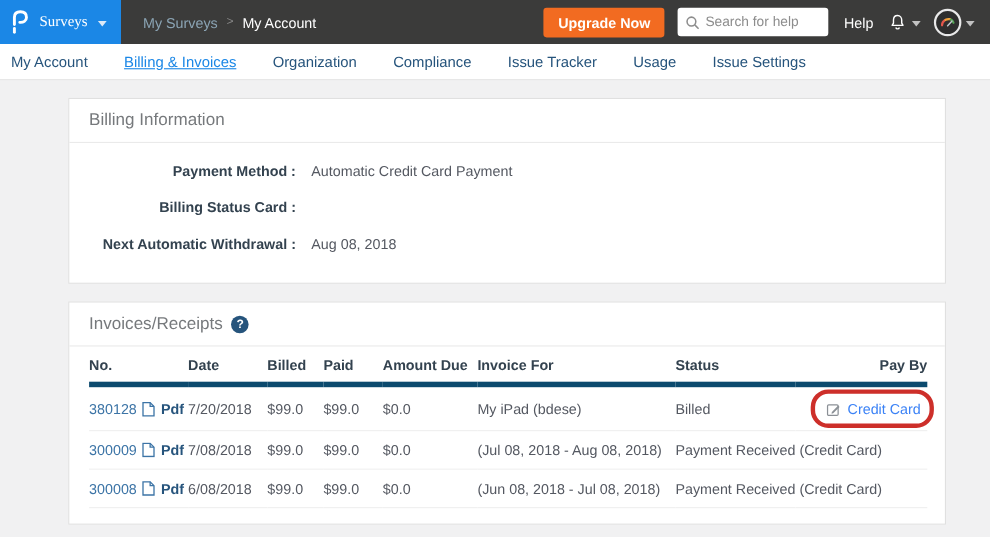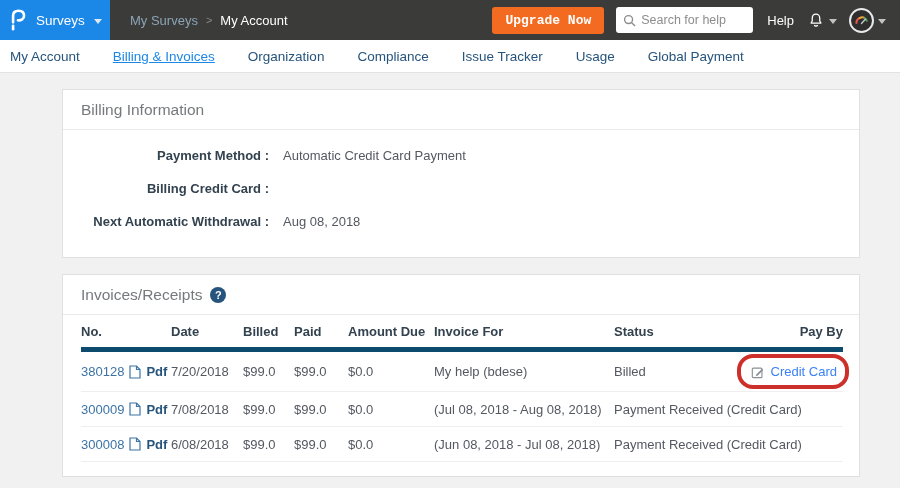--- a/index.html
+++ b/index.html
@@ -14,35 +14,35 @@
   
   .topbar {
     height:40px; background:#3b3b3a;
     display:flex; align-items:center;
   }
   .brand {
     width:110px; height:40px; background:#1b87e6;
     display:flex; align-items:center; gap:9px;
     padding:0 10px; cursor:pointer; flex:0 0 auto;
   }
-  .brand-label { color:#fff; font-size:13.5px; }
+  .brand-label { color:#fff; font-size:13.5px;font-family:Liberation Serif, serif; }
   .caret {
     width:0; height:0;
     border-left:4px solid transparent; border-right:4px solid transparent;
     border-top:5px solid #dce9f7; margin-top:2px;
   }
   .caret.gray { border-top-color:#c2c2c2; }
   .breadcrumb { display:flex; align-items:center; gap:8px; margin-left:20px; font-size:13px; }
   .crumb-parent { color:#8ba4b4; cursor:pointer; }
   .crumb-sep { color:#8a8a8a; font-size:11px; }
   .crumb-current { color:#ffffff; }
   .topbar-spacer { flex:1; }
   .upgrade-btn {
     background:#f26b21; color:#fff; border:none; border-radius:3px;
-    font-family:Liberation Mono, monospace; font-weight:bold; font-size:13px;
+    font-family:Liberation Sans, sans-serif; font-weight:bold; font-size:13px;
     padding:6px 13px; margin-right:12px; cursor:pointer;
   }
   .search-box {
     background:#fff; border-radius:3px; height:26px; width:137px;
     display:flex; align-items:center; gap:5px; padding:0 7px; margin-right:14px;
   }
   .search-box input {
     border:none; outline:none; width:100%; font-family:inherit;
     font-size:12.5px; color:#444;
   }
@@ -175,39 +175,39 @@
   </div>
 </div>
 
 <div class="subnav" id="subnav">
     <span class="tab"><span>My Account</span></span>
     <span class="tab active"><span>Billing &amp; Invoices</span></span>
     <span class="tab"><span>Organization</span></span>
     <span class="tab"><span>Compliance</span></span>
     <span class="tab"><span>Issue Tracker</span></span>
     <span class="tab"><span>Usage</span></span>
-    <span class="tab"><span>Global Payment</span></span>
+    <span class="tab"><span>Issue Settings</span></span>
   </div>
 
 <div class="content">
 
   <div class="card">
     <div class="card-title-row">
       <span>Billing Information</span>
     </div>
     <div class="info-rows" id="billing-rows">
         <div class="info-row">
       <span class="info-label">Payment Method :</span>
       <span class="info-value">
         <span>Automatic Credit Card Payment</span>
 
       </span>
     </div>
         <div class="info-row">
-      <span class="info-label">Billing Credit Card :</span>
+      <span class="info-label">Billing Status Card :</span>
     </div>
         <div class="info-row">
       <span class="info-label">Next Automatic Withdrawal :</span>
       <span class="info-value">
         <span>Aug 08, 2018</span>
 
       </span>
     </div>
       </div>
   </div>
@@ -252,21 +252,21 @@
               <path d="M7.5 1 V4.5 H11" fill="none" stroke="#3c74a6" stroke-width="1.2"></path>
             </svg>
           </span>
           <span class="pdf-link">Pdf</span>
         </span>
       </td>
       <td>7/20/2018</td>
       <td>$99.0</td>
       <td>$99.0</td>
       <td>$0.0</td>
-      <td>My help (bdese)</td>
+      <td>My iPad (bdese)</td>
       <td>Billed</td>
       <td>
         <span class="payby-wrap">
           <span class="red-oval"></span>
           <span class="icon">
             <svg width="14" height="14" viewBox="0 0 16 16">
               <rect x="1.5" y="3.5" width="11" height="11" rx="1.2" fill="none" stroke="#8b9096" stroke-width="1.3"></rect>
               <path d="M6 10.8 L12.6 4.2 L14 5.6 L7.4 12.2 L5.6 12.6 Z" fill="#8b9096"></path>
             </svg>
           </span>

